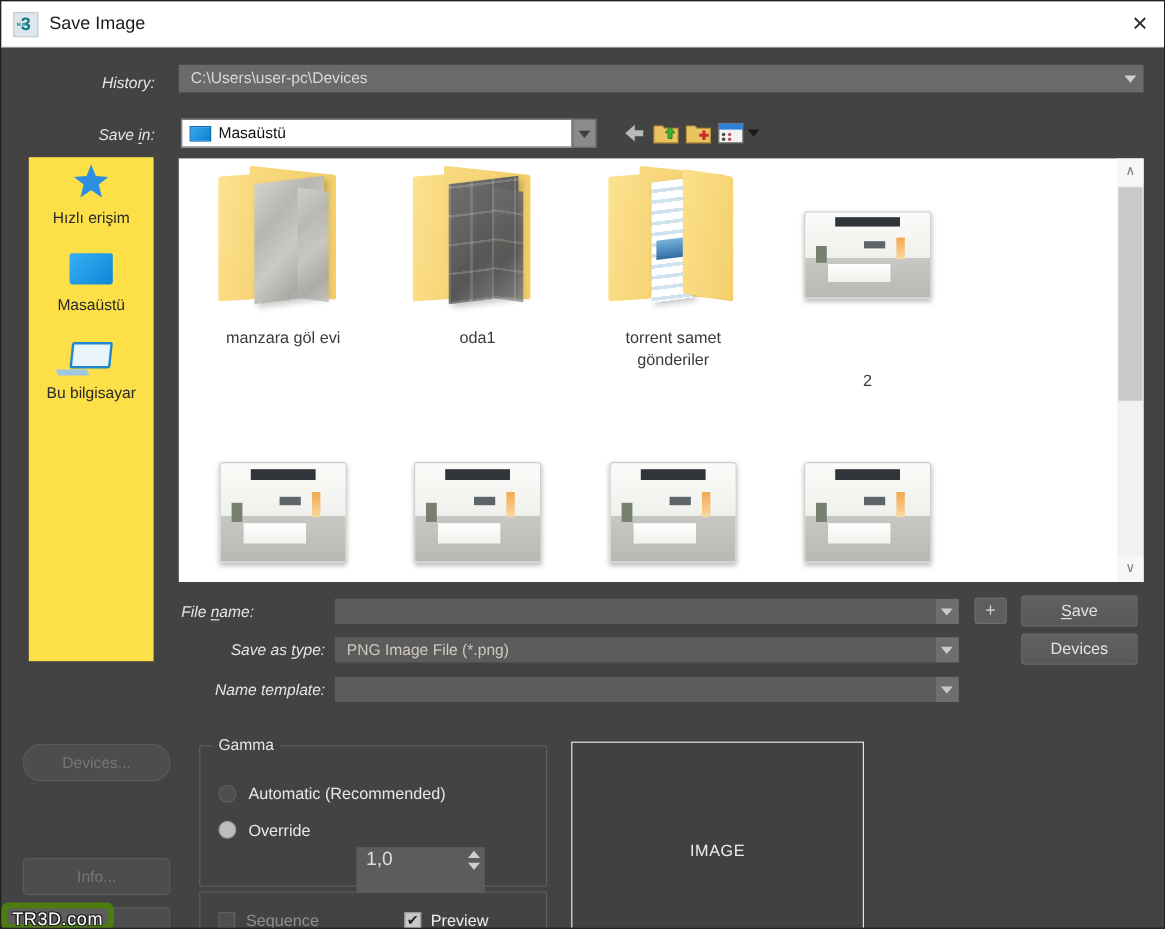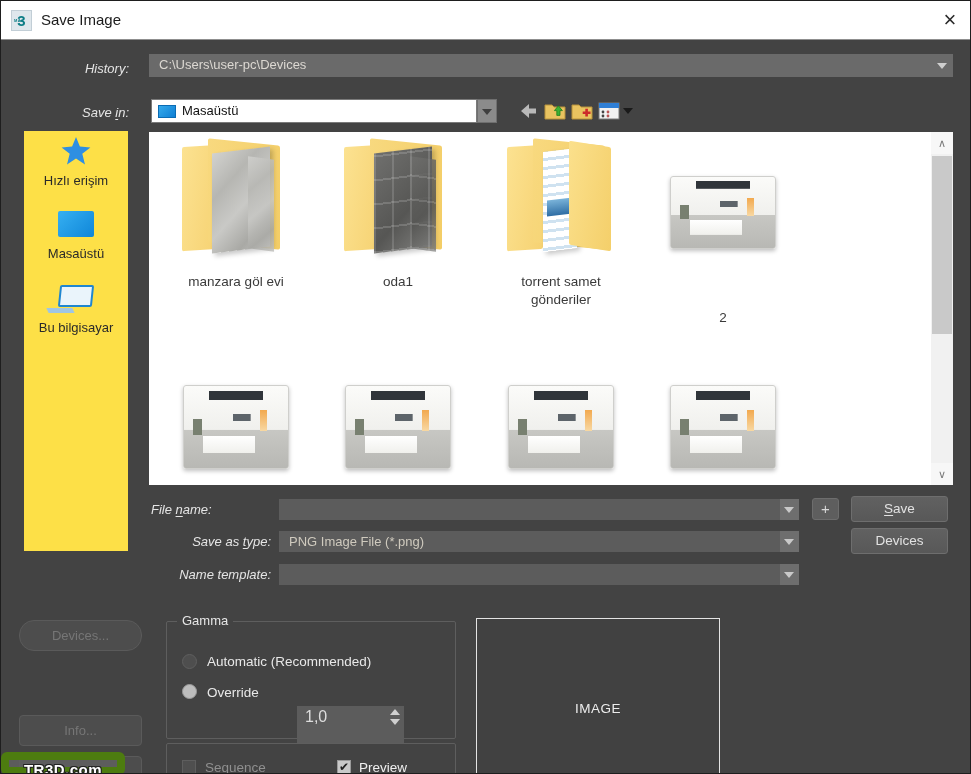--- a/index.html
+++ b/index.html
@@ -102,22 +102,22 @@
   
   .plusbtn{position:absolute;left:811px;top:497px;width:27px;height:22px;background:#5e5e5e;border:1px solid #6d6d6d;border-radius:3px;
            color:#d8d8d8;font-size:15px;line-height:20px;text-align:center;cursor:pointer;}
   .pushbtn{position:absolute;left:850px;width:97px;height:26px;background:linear-gradient(#616161,#585858);border:1px solid #6e6e6e;border-radius:3px;
            color:#e2e2e2;font-size:13.5px;text-align:center;line-height:24px;cursor:pointer;}
   .pushbtn u{text-decoration:underline;text-underline-offset:2px;}
 
   
   .sidebtn{position:absolute;left:18px;width:123px;height:31px;background:#4d4d4d;border:1px solid #5a5a5a;border-radius:4px;
            color:#767676;font-size:13px;text-align:center;line-height:29px;}
-  .watermark{position:absolute;left:0px;top:751px;width:124px;height:23px;background:rgba(96,96,96,.85);
-     border:8px solid #4d7c0f;border-radius:6px;color:#fff;font-weight:bold;font-size:15px;text-align:center;line-height:19px;
+  .watermark{position:absolute;left:0px;top:751px;width:94px;height:23px;background:rgba(96,96,96,.85);
+     border:5px solid #4d7c0f;border-radius:6px;color:#fff;font-weight:normal;font-size:15px;text-align:center;line-height:19px;
      text-shadow:1px 1px 0 #222,-1px -1px 0 #222,1px -1px 0 #222,-1px 1px 0 #222;letter-spacing:.5px;}
 
   
   .groupbox{position:absolute;border:1px solid #5e5e5e;border-radius:2px;}
   .groupbox .gtitle{position:absolute;top:-9px;left:10px;background:#434343;padding:0 5px;font-size:13px;color:#e6e6e6;}
   .radio{position:absolute;width:15px;height:15px;border-radius:50%;background:#4e4e4e;border:1px solid #5f5f5f;}
   .radio.sel{background:#bdbdbd;border-color:#9a9a9a;}
   .glabel{position:absolute;font-size:13.5px;color:#e8e8e8;white-space:nowrap;}
   .spinner{position:absolute;left:130px;top:59px;width:107px;height:38px;background:#5c5c5c;color:#ddd;font-size:16px;line-height:22px;padding-left:8px;margin-top:25px;}
   .spinner .spin-arrows{position:absolute;right:3px;top:2px;width:12px;height:18px;}

